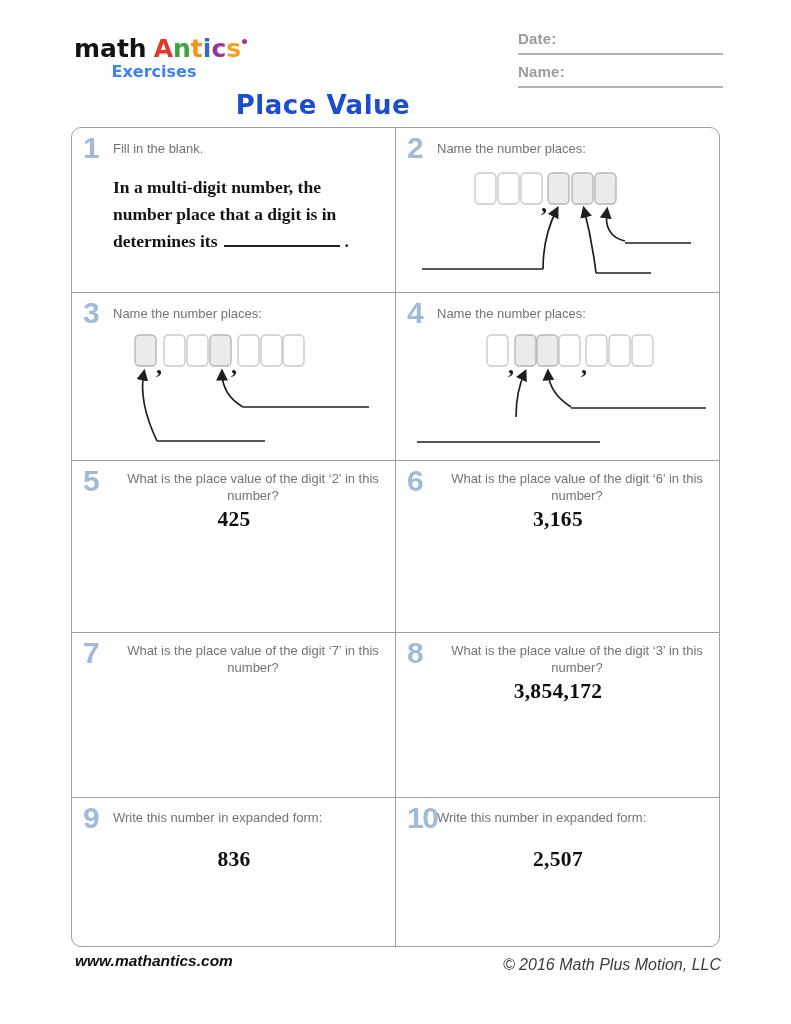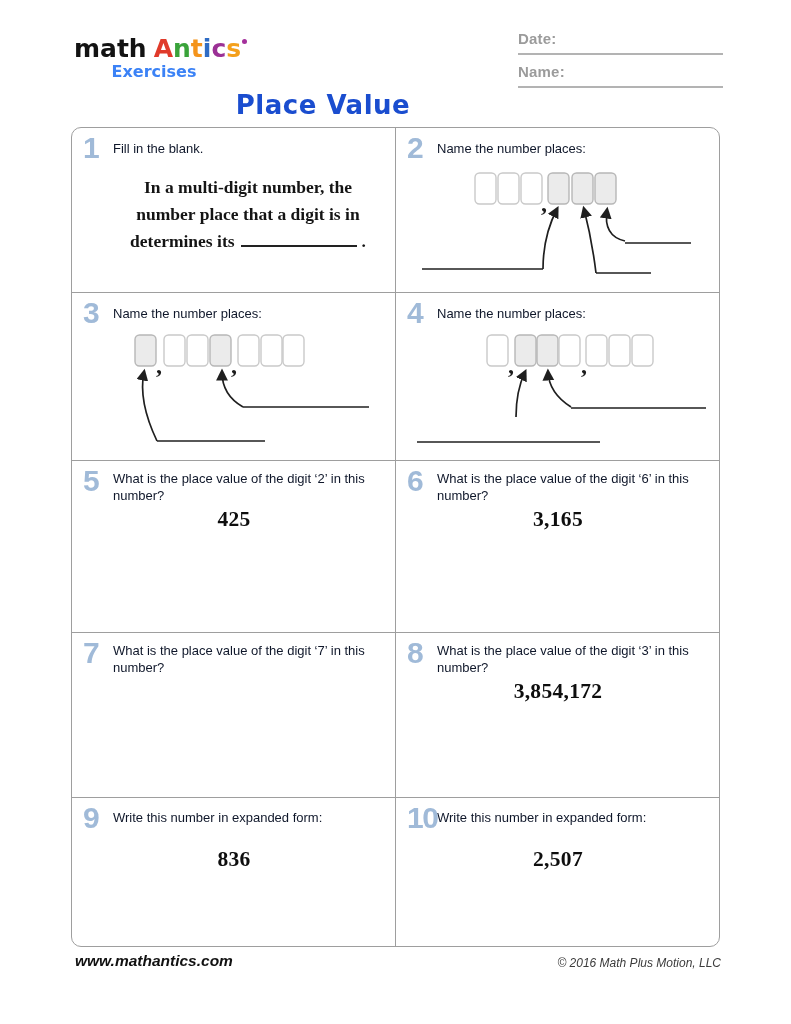--- a/index.html
+++ b/index.html
@@ -23,37 +23,37 @@
 
   
   .sheet{position:absolute;left:71px;top:127px;width:647px;height:818px;
     border:1.5px solid #9e9e9e;border-radius:10px;overflow:hidden;background:#fff;
     display:grid;grid-template-columns:324px 1fr;grid-template-rows:165px 168px 172px 165px 1fr;}
   .cell{position:relative;}
   .br{border-right:1px solid #9e9e9e;}
   .bb{border-bottom:1px solid #9e9e9e;}
 
   .num{position:absolute;left:11px;top:5px;font-size:30px;font-weight:bold;color:#a0bad8;letter-spacing:-1.5px;line-height:1;}
-  .prompt{margin:13px 2px 0 41px;font-size:13px;line-height:1.3;color:#0f172a;}
-  .r34 .prompt{margin-top:10px;}
+  .prompt{margin:13px 2px 0 41px;font-size:13px;line-height:1.3;color:#737373;}
+  .r34 .prompt{margin-top:10px;text-align:center;}
   .r5 .prompt{margin-top:12px;}
 
   .p1text{margin:16px 20px 0 41px;width:270px;font-family:"Liberation Serif",serif;font-weight:bold;
-    font-size:17.5px;line-height:1.55;color:#141414;text-align:center;}
+    font-size:17.5px;line-height:1.55;color:#141414;}
   .blank{display:inline-block;width:116px;height:13px;border-bottom:2px solid #222;margin:0 5px 0 6px;}
 
   .answer{width:280px;margin:2px 0 0 22px;text-align:center;font-family:"Liberation Serif",serif;
     font-weight:bold;font-size:21.5px;color:#0e0e0e;letter-spacing:.3px;}
   .r5 .answer{margin-top:20px;}
 
   .figure{position:absolute;left:0;top:0;}
 
   
   .footer-left{position:absolute;left:75px;top:952px;font-weight:bold;font-style:italic;font-size:15.5px;color:#111;}
-  .footer-right{position:absolute;right:70px;top:956px;font-style:italic;font-size:12px;color:#3c3c3c;}
+  .footer-right{position:absolute;right:70px;top:956px;font-style:italic;font-size:16px;color:#3c3c3c;}
 </style>
 </head>
 <body>
 
 <div class="page">
 
   <div class="logo">
     <div class="logo-line1"><span>math</span><span class="w2" id="antics-letters"><span style="color: rgb(224, 58, 42);">A</span><span style="color: rgb(58, 163, 58);">n</span><span style="color: rgb(244, 148, 28);">t</span><span style="color: rgb(47, 108, 196);">i</span><span style="color: rgb(155, 48, 149);">c</span><span style="color: rgb(244, 160, 28);">s</span></span><span class="reg-dot"></span></div>
     <div class="logo-sub">Exercises</div>
   </div>

